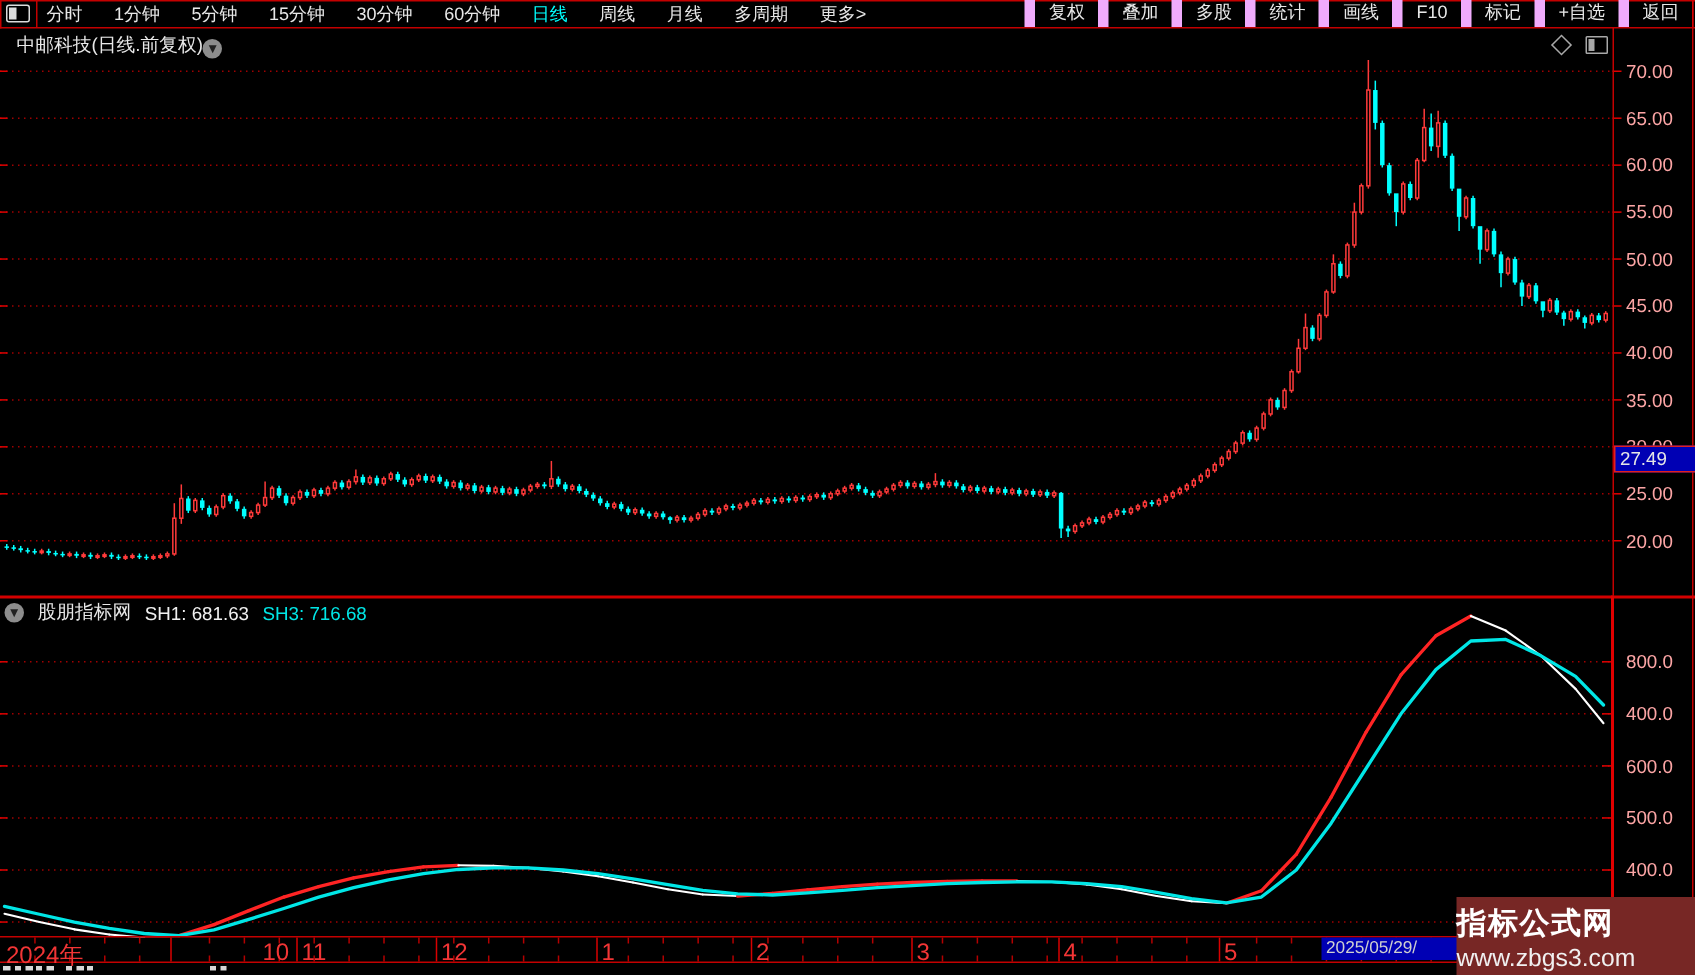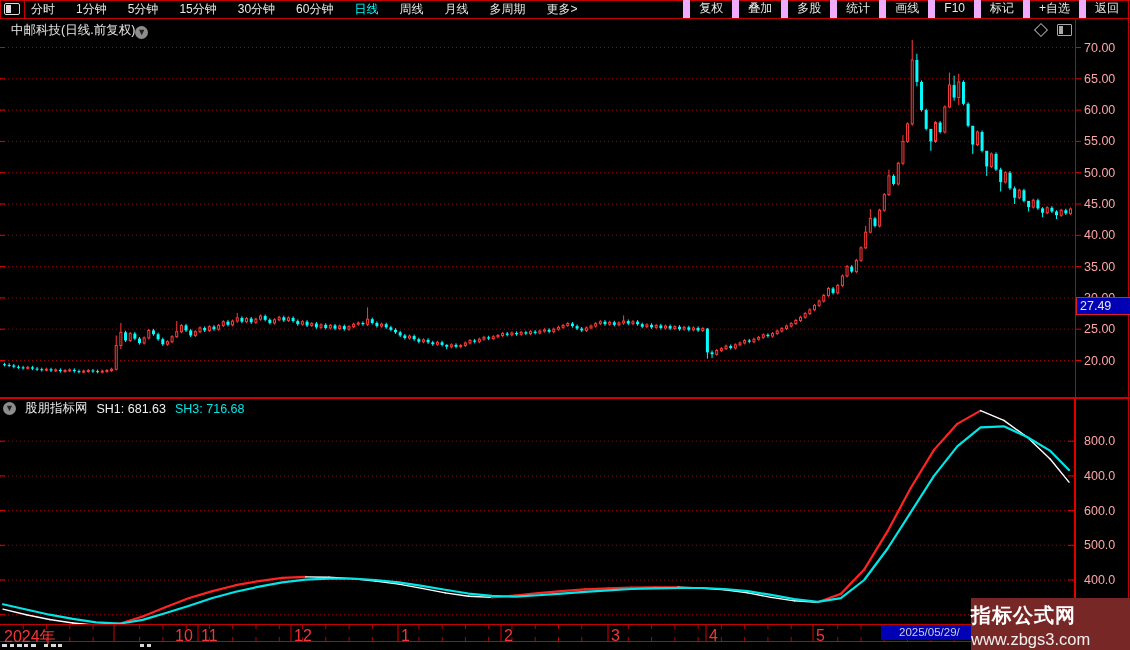--- a/index.html
+++ b/index.html
@@ -29,21 +29,21 @@
   .ylab{position:absolute;color:#fca5a5;font-size:12.5px;line-height:14px;}
   .xlab{position:absolute;top:627px;color:#f23535;font-size:16px;white-space:nowrap;}
   
   #sub-header{position:absolute;top:400px;left:3px;display:flex;align-items:center;gap:9px;font-size:12.5px;}
   #sub-sh1{color:#f0f0f0;}
   #sub-sh3{color:#00e6e6;}
   
   #price-badge{position:absolute;left:1076px;top:297px;width:51px;height:16px;background:#0000b4;
       border:1px solid #e02020;color:#e6e6e6;font-size:12.5px;line-height:16px;padding-left:3px;}
   #date-badge{position:absolute;left:881px;top:625px;width:90px;height:15px;background:#0000b4;
-      color:#d0d0d0;font-size:11.5px;line-height:15px;padding-left:18px;overflow:hidden;white-space:nowrap;}
+      color:#d0d0d0;font-size:11.5px;line-height:15px;padding-left:3px;overflow:hidden;white-space:nowrap;}
   
   #watermark{position:absolute;left:971px;top:598px;width:187px;height:52px;background:#772725;
       text-align:left;z-index:9;}
   #wm1{font-size:20px;font-weight:bold;color:#ffffff;margin-top:4px;letter-spacing:1px;}
   #wm2{font-size:16.5px;color:#f0f0f0;margin-top:1px;}
   
   .frag{position:absolute;top:644px;height:3px;background:#d8d8d8;}
   svg{position:absolute;top:0;left:0;}
 </style>
 </head>

